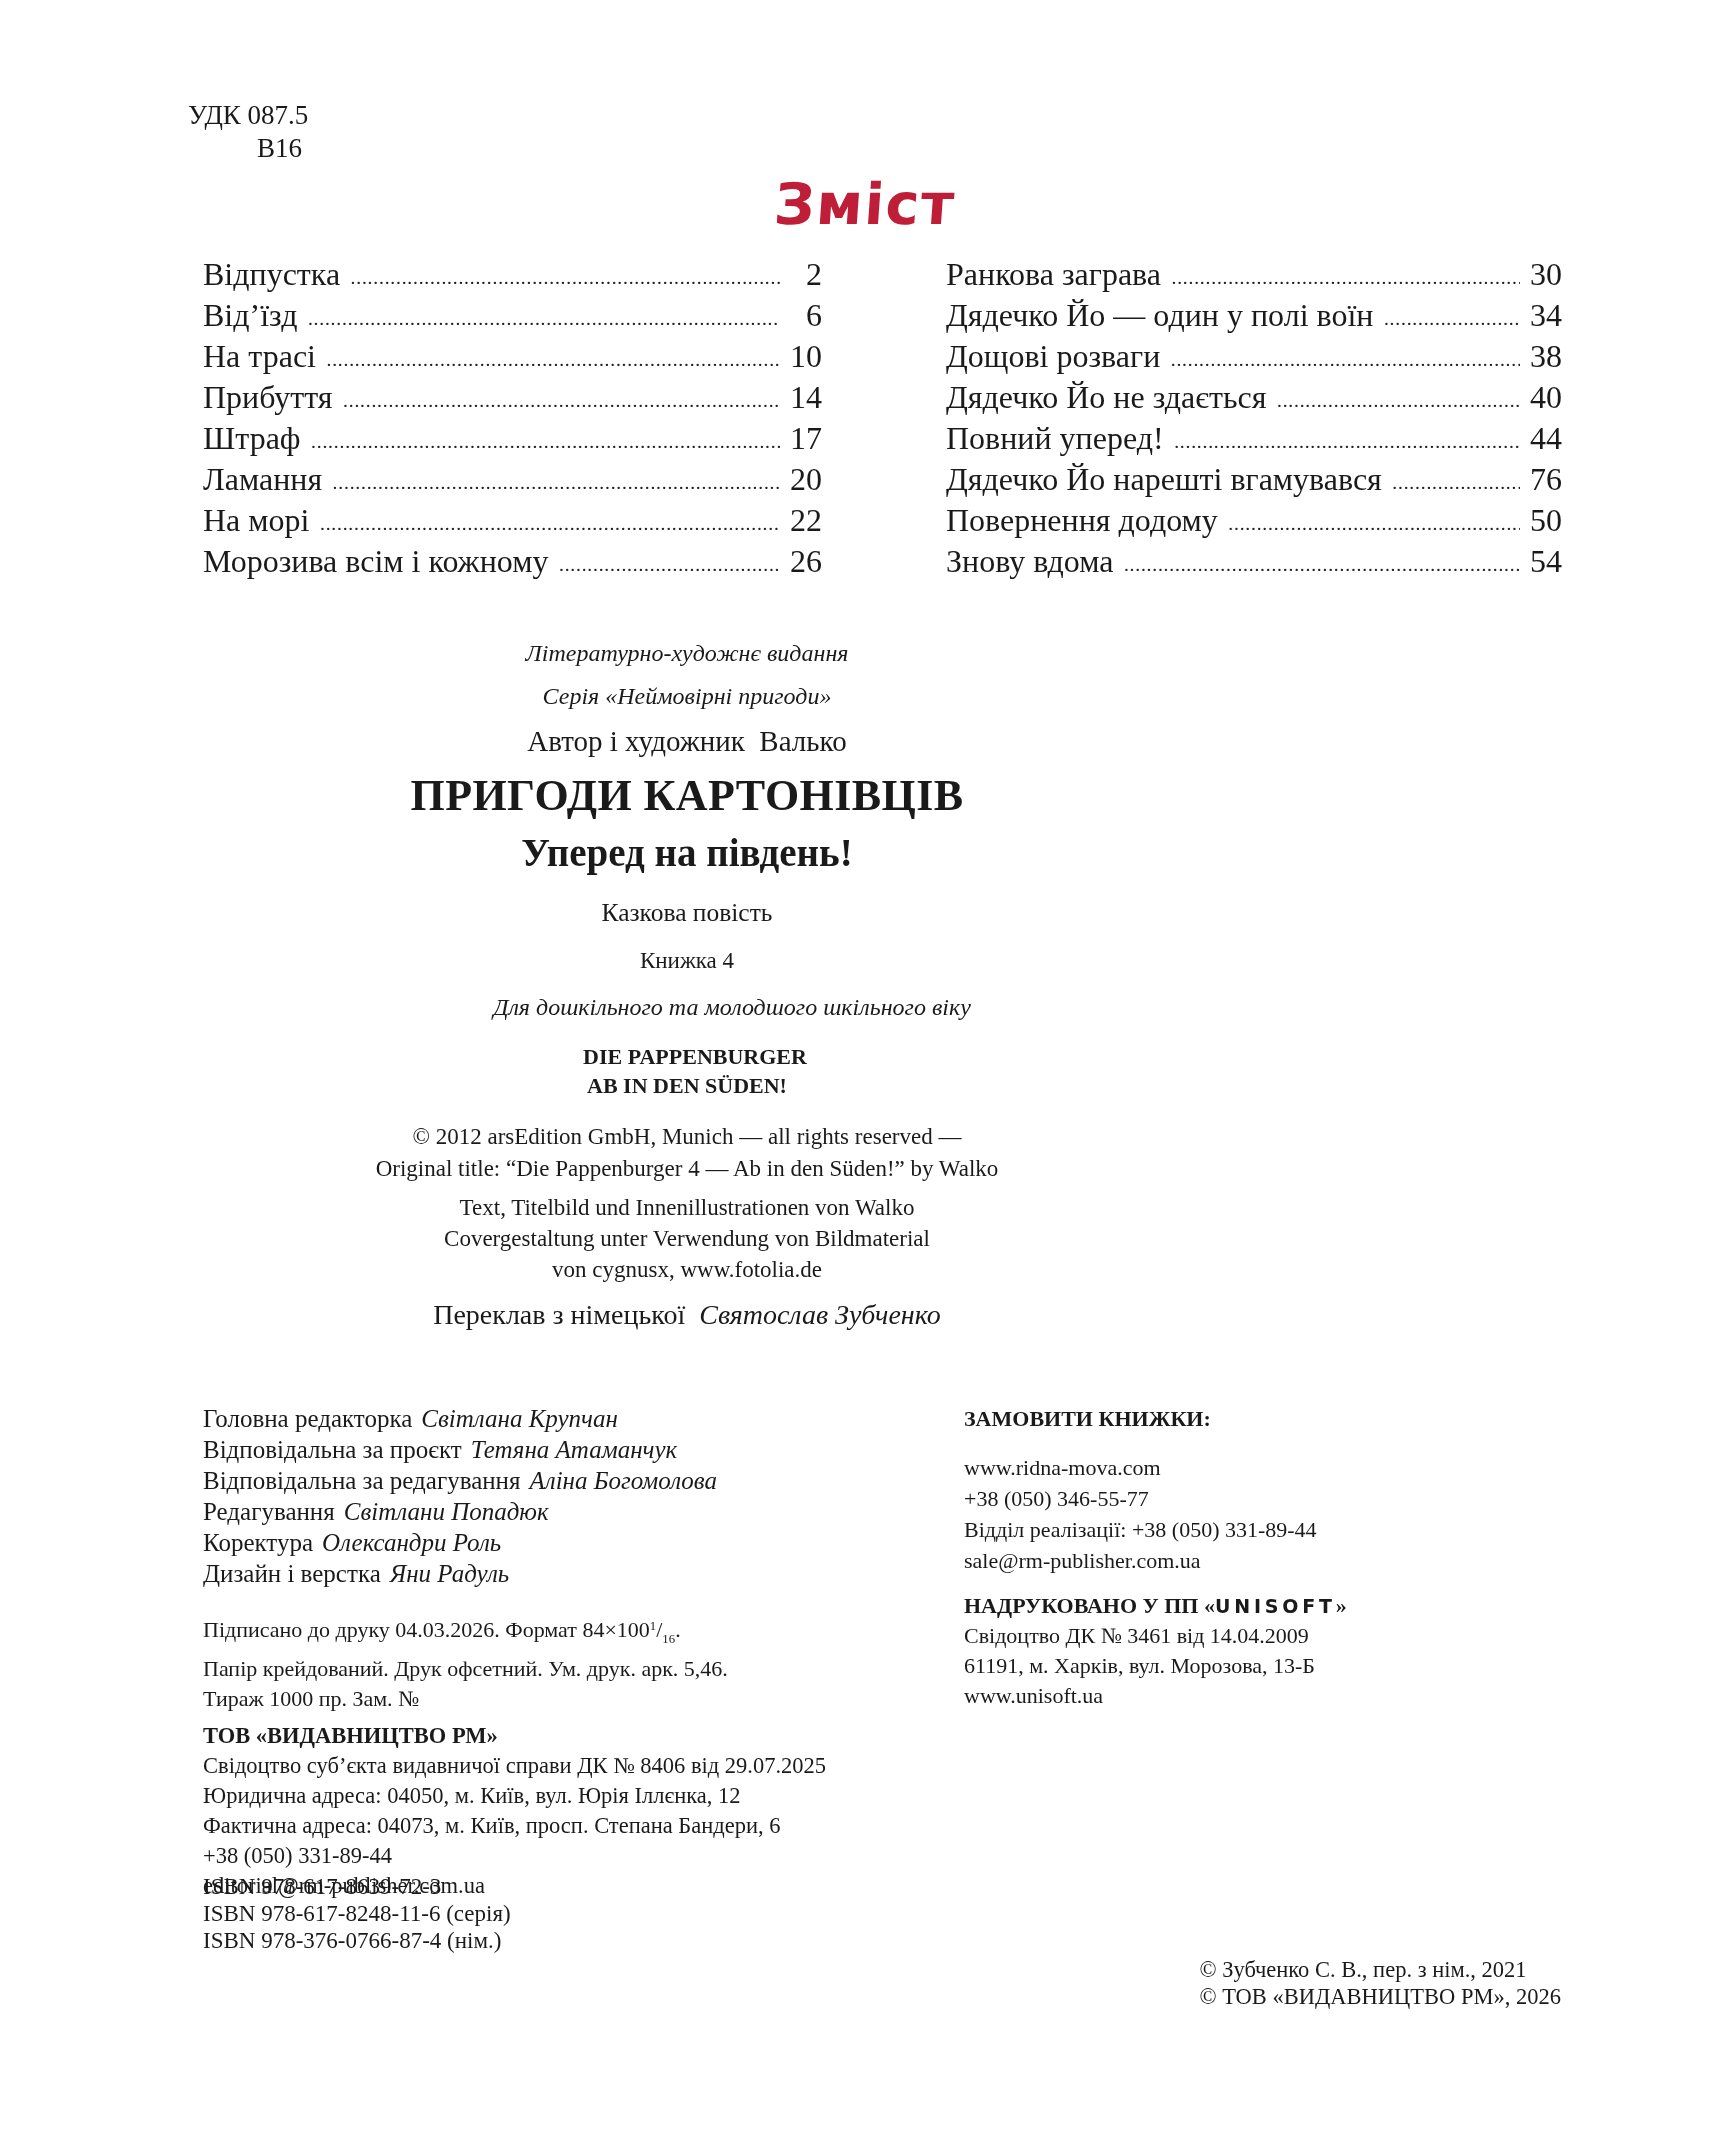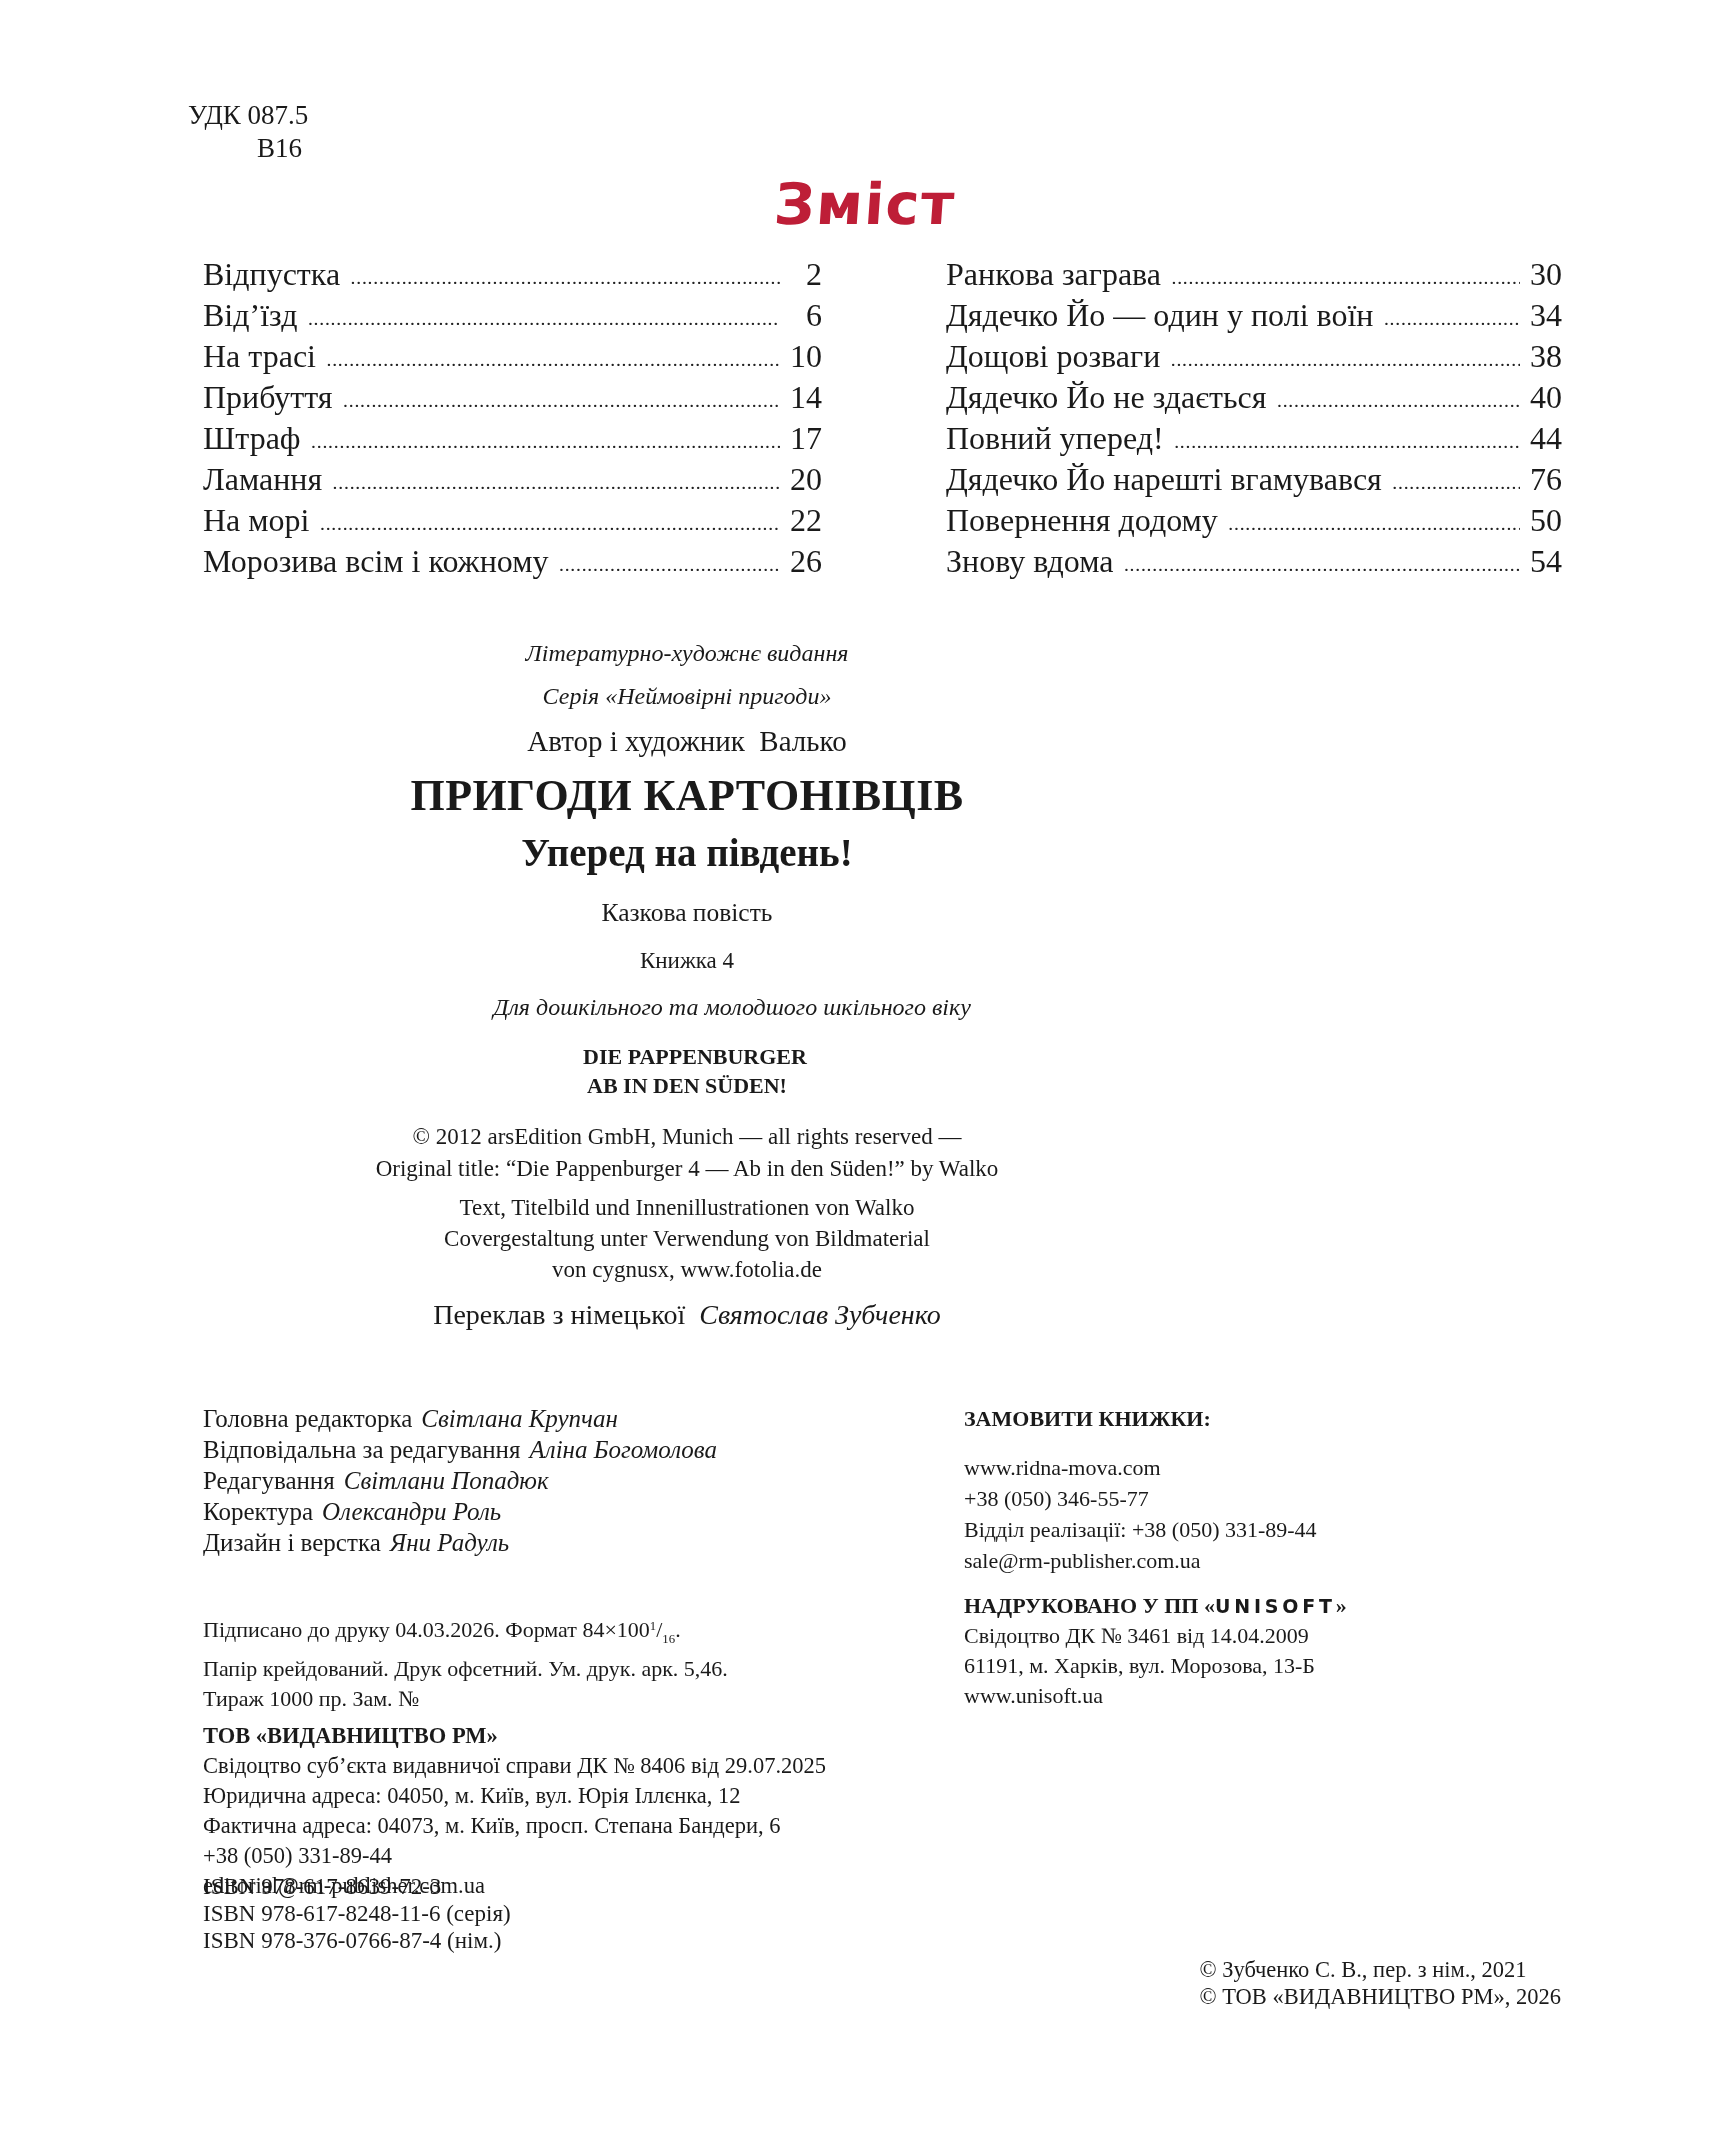--- a/index.html
+++ b/index.html
@@ -182,20 +182,21 @@
 <div class="abs center c-copy2">Original title: “Die Pappenburger 4 — Ab in den Süden!” by Walko</div>
 <div class="abs center c-cred1">Text, Titelbild und Innenillustrationen von Walko</div>
 <div class="abs center c-cred2">Covergestaltung unter Verwendung von Bildmaterial</div>
 <div class="abs center c-cred3">von cygnusx, www.fotolia.de</div>
 <div class="abs center c-trans">
   <span>Переклав з німецької</span>&nbsp;&nbsp;<span class="it">Святослав Зубченко</span>
 </div>
 
 <div class="abs staff">
   <span class="row"><span>Головна редакторка</span><span class="name">Світлана Крупчан</span></span>
+  <span class="row"><span>Відповідальна за проєкт</span><span class="name">Тетяна Атаманчук</span></span>
   <span class="row"><span>Відповідальна за редагування</span><span class="name">Аліна Богомолова</span></span>
   <span class="row"><span>Редагування</span><span class="name">Світлани Попадюк</span></span>
   <span class="row"><span>Коректура</span><span class="name">Олександри Роль</span></span>
   <span class="row"><span>Дизайн і верстка</span><span class="name">Яни Радуль</span></span>
 </div>
 
 <div class="abs print">
   <span class="line"><span>Підписано до друку 04.03.2026. Формат 84×100</span><sup>1</sup>/<sub>16</sub><span>.</span></span>
   <span class="line">Папір крейдований. Друк офсетний. Ум. друк. арк. 5,46.</span>
   <span class="line">Тираж 1000 пр. Зам. №</span>

